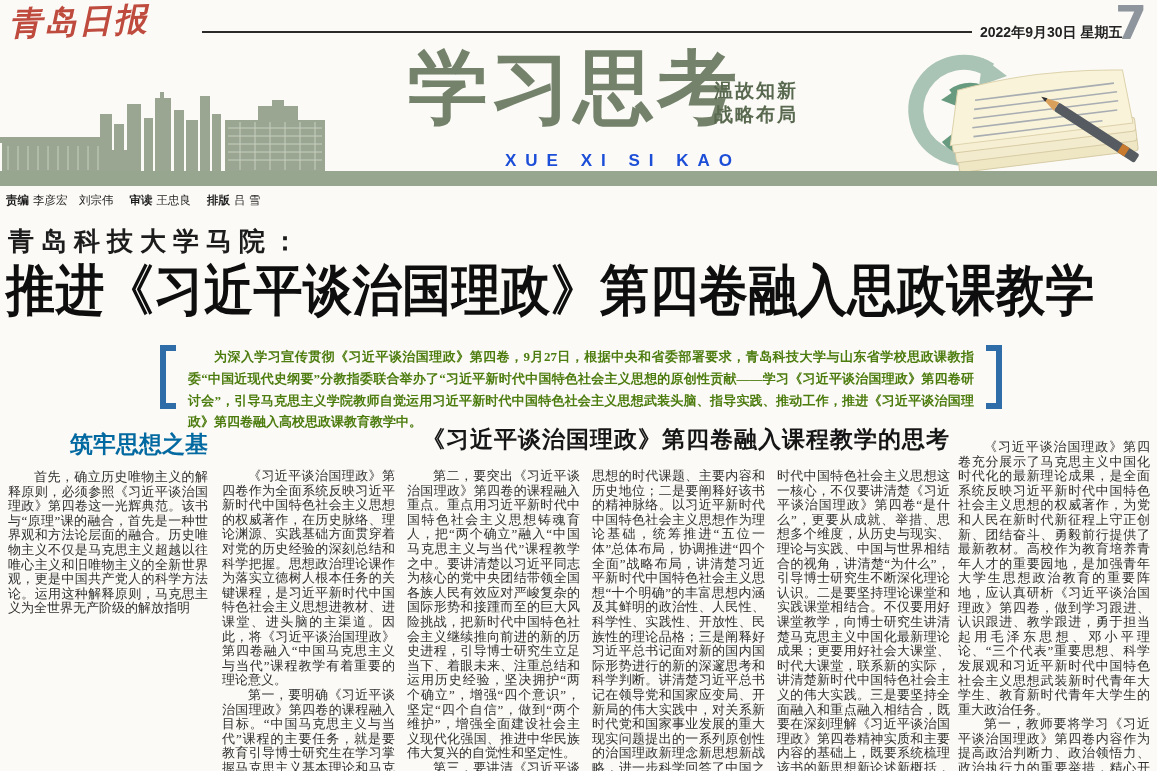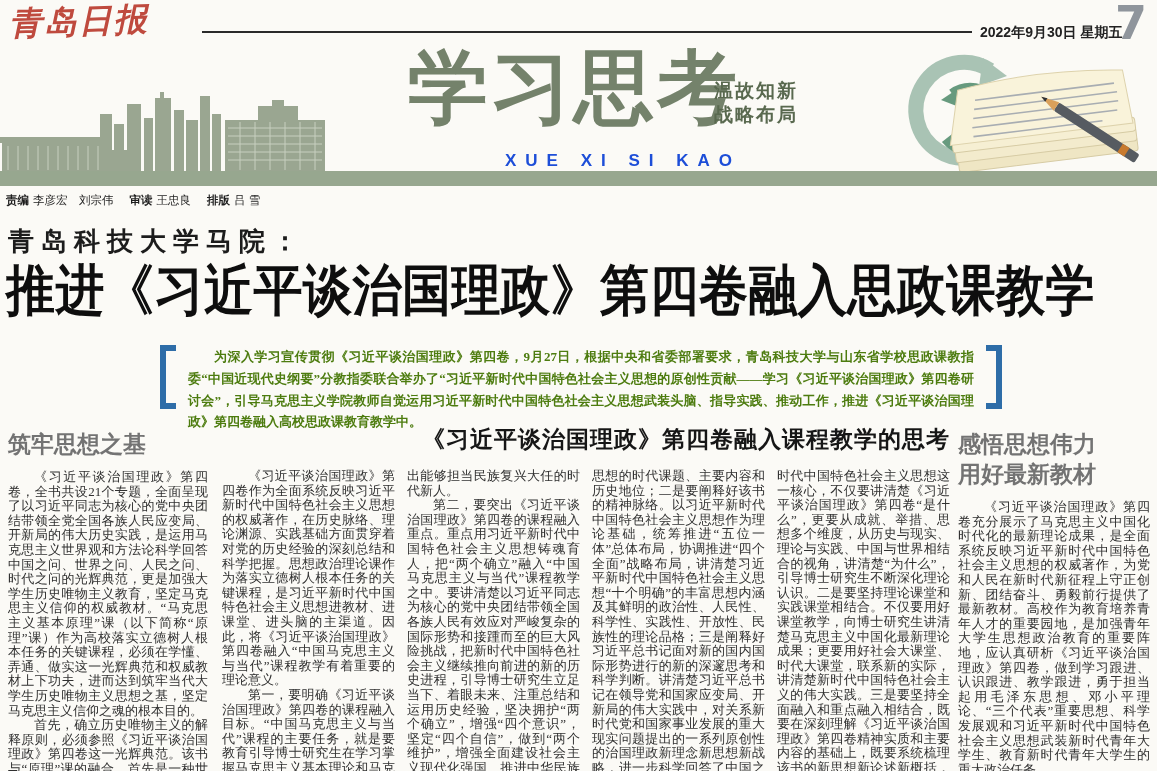--- a/index.html
+++ b/index.html
@@ -64,21 +64,21 @@
   .bracket { position:absolute; top:3px; width:16px; height:64px; }
   .bracket.left  { left:0;  border-left:6px solid #2e6da8; border-top:6px solid #2e6da8; border-bottom:6px solid #2e6da8; }
   .bracket.right { right:0; border-right:6px solid #2e6da8; border-top:6px solid #2e6da8; border-bottom:6px solid #2e6da8; }
   .intro-text {
     position:absolute; left:28px; right:28px; top:4px;
     font-size:13px; font-weight:600; line-height:1.68; color:#4d7c0f;
     text-align:justify; text-indent:2em;
   }
   
   .article { position:absolute; }
-  .side-heading { text-align:left; font-size:23px; font-weight:800; line-height:30px; color:#737373; }
+  .side-heading { text-align:right; font-size:23px; font-weight:800; line-height:30px; color:#0369a1; }
   .center-heading { text-align:right; font-size:23px; font-weight:800; color:#161616; letter-spacing:1px; }
   .body-text { margin-top:10px; }
   .cols { display:flex; gap:12px; margin-top:14px; }
   .cols .col { flex:1 1 0; min-width:0; }
   .frag { font-size:13px; line-height:14.6px; text-align:justify; color:#303030; }
   .frag.indent { text-indent:2em; }
   #left-article  { left:8px;   top:430px; width:200px; }
   #center-article{ left:222px; top:424px; width:728px; }
   #right-article { left:958px; top:430px; width:192px; }
 </style>
@@ -183,50 +183,44 @@
     <div class="bracket left"></div>
     <div class="bracket right"></div>
     <p class="intro-text">为深入学习宣传贯彻《习近平谈治国理政》第四卷，9月27日，根据中央和省委部署要求，青岛科技大学与山东省学校思政课教指委“中国近现代史纲要”分教指委联合举办了“习近平新时代中国特色社会主义思想的原创性贡献——学习《习近平谈治国理政》第四卷研讨会”，引导马克思主义学院教师自觉运用习近平新时代中国特色社会主义思想武装头脑、指导实践、推动工作，推进《习近平谈治国理政》第四卷融入高校思政课教育教学中。</p>
   </div>
 
   <div class="article" id="left-article">
     <div class="side-heading">
       <div>筑牢思想之基</div>
     </div>
     <div class="body-text">
-        <p class="frag indent">《习近平谈治国理政》第四卷，全书共设21个专题，全面呈现了以习近平同志为核心的党中央团结带领全党全国各族人民应变局、开新局的伟大历史实践，是运用马克思主义世界观和方法论科学回答中国之问、世界之问、人民之问、时代之问的光辉典范，更是加强大学生历史唯物主义教育，坚定马克思主义信仰的权威教材。“马克思主义基本原理”课（以下简称“原理”课）作为高校落实立德树人根本任务的关键课程，必须在学懂、弄通、做实这一光辉典范和权威教材上下功夫，进而达到筑牢当代大学生历史唯物主义思想之基，坚定马克思主义信仰之魂的根本目的。</p>
         <p class="frag indent">首先，确立历史唯物主义的解释原则，必须参照《习近平谈治国理政》第四卷这一光辉典范。该书与“原理”课的融合，首先是一种世界观和方法论层面的融合。历史唯物主义不仅是马克思主义超越以往唯心主义和旧唯物主义的全新世界观，更是中国共产党人的科学方法论。运用这种解释原则，马克思主义为全世界无产阶级的解放指明</p>
       </div>
   </div>
 
   <div class="article" id="center-article">
     <div class="center-heading">《习近平谈治国理政》第四卷融入课程教学的思考</div>
     <div class="cols">
       <div class="col">
           <p class="frag indent">《习近平谈治国理政》第四卷作为全面系统反映习近平新时代中国特色社会主义思想的权威著作，在历史脉络、理论渊源、实践基础方面贯穿着对党的历史经验的深刻总结和科学把握。思想政治理论课作为落实立德树人根本任务的关键课程，是习近平新时代中国特色社会主义思想进教材、进课堂、进头脑的主渠道。因此，将《习近平谈治国理政》第四卷融入“中国马克思主义与当代”课程教学有着重要的理论意义。</p>
           <p class="frag indent">第一，要明确《习近平谈治国理政》第四卷的课程融入目标。“中国马克思主义与当代”课程的主要任务，就是要教育引导博士研究生在学习掌握马克思主义基本理论和马克思主义中国化最新理论成果的基础上，运用习近平新时代中国特色社会主义思想认识中国、观察世界，正确理解马克思主义与当代的关系、中国与世界的关系。要推动《习近平谈治国理政》第四卷有效融入博士研究生思政课教学之中，使思政课教师讲好讲透、博士生研究生学懂弄通该书，从而培养</p>
         </div>
       <div class="col">
-          <p class="frag">出能够担当民族复兴大任的时代新人。</p>
           <p class="frag indent">第二，要突出《习近平谈治国理政》第四卷的课程融入重点。重点用习近平新时代中国特色社会主义思想铸魂育人，把“两个确立”融入“中国马克思主义与当代”课程教学之中。要讲清楚以习近平同志为核心的党中央团结带领全国各族人民有效应对严峻复杂的国际形势和接踵而至的巨大风险挑战，把新时代中国特色社会主义继续推向前进的新的历史进程，引导博士研究生立足当下、着眼未来、注重总结和运用历史经验，坚决拥护“两个确立”，增强“四个意识”，坚定“四个自信”，做到“两个维护”，增强全面建设社会主义现代化强国、推进中华民族伟大复兴的自觉性和坚定性。</p>
           <p class="frag indent">第三，要讲清《习近平谈治国理政》第四卷的课程融入要点。要结合“中国马克思主义与当代”的主要课程内容，重点讲清以下四个方面要点：一是阐释好新时代马克思主义中国化新的飞跃。要讲清楚习近平新时代中国特色社会主义</p>
         </div>
       <div class="col">
           <p class="frag">思想的时代课题、主要内容和历史地位；二是要阐释好该书的精神脉络。以习近平新时代中国特色社会主义思想作为理论基础，统筹推进“五位一体”总体布局，协调推进“四个全面”战略布局，讲清楚习近平新时代中国特色社会主义思想“十个明确”的丰富思想内涵及其鲜明的政治性、人民性、科学性、实践性、开放性、民族性的理论品格；三是阐释好习近平总书记面对新的国内国际形势进行的新的深邃思考和科学判断。讲清楚习近平总书记在领导党和国家应变局、开新局的伟大实践中，对关系新时代党和国家事业发展的重大现实问题提出的一系列原创性的治国理政新理念新思想新战略，进一步科学回答了中国之问、世界之问、人民之问、时代之问，展现了马克思主义中国化的与时俱进和坚实步伐。</p>
         </div>
       <div class="col">
           <p class="frag">时代中国特色社会主义思想这一核心，不仅要讲清楚《习近平谈治国理政》第四卷“是什么”，更要从成就、举措、思想多个维度，从历史与现实、理论与实践、中国与世界相结合的视角，讲清楚“为什么”，引导博士研究生不断深化理论认识。二是要坚持理论课堂和实践课堂相结合。不仅要用好课堂教学，向博士研究生讲清楚马克思主义中国化最新理论成果；更要用好社会大课堂、时代大课堂，联系新的实际，讲清楚新时代中国特色社会主义的伟大实践。三是要坚持全面融入和重点融入相结合，既要在深刻理解《习近平谈治国理政》第四卷精神实质和主要内容的基础上，既要系统梳理该书的新思想新论述新概括，做好教学设计，从整体上融入；又要结合本门课的特色，针对博士研究生的思想困惑和学习特点，做到重点融入，有的放矢、解疑释惑，努力提高课堂教学的有效性。</p>
         </div>
     </div>
   </div>
 
   <div class="article" id="right-article">
-    <div class="side-heading">
-      <div>感悟思想伟力</div>
-      <div>用好最新教材</div>
-    </div>
     <div class="body-text">
         <p class="frag indent">《习近平谈治国理政》第四卷充分展示了马克思主义中国化时代化的最新理论成果，是全面系统反映习近平新时代中国特色社会主义思想的权威著作，为党和人民在新时代新征程上守正创新、团结奋斗、勇毅前行提供了最新教材。高校作为教育培养青年人才的重要园地，是加强青年大学生思想政治教育的重要阵地，应认真研析《习近平谈治国理政》第四卷，做到学习跟进、认识跟进、教学跟进，勇于担当起用毛泽东思想、邓小平理论、“三个代表”重要思想、科学发展观和习近平新时代中国特色社会主义思想武装新时代青年大学生、教育新时代青年大学生的重大政治任务。</p>
         <p class="frag indent">第一，教师要将学习《习近平谈治国理政》第四卷内容作为提高政治判断力、政治领悟力、政治执行力的重要举措，精心开展教学研究，找准切入点、连接点。“毛泽东思想和中国特色社会主义理论</p>
       </div>
   </div>
 
 </div>
 
 </body></html>

